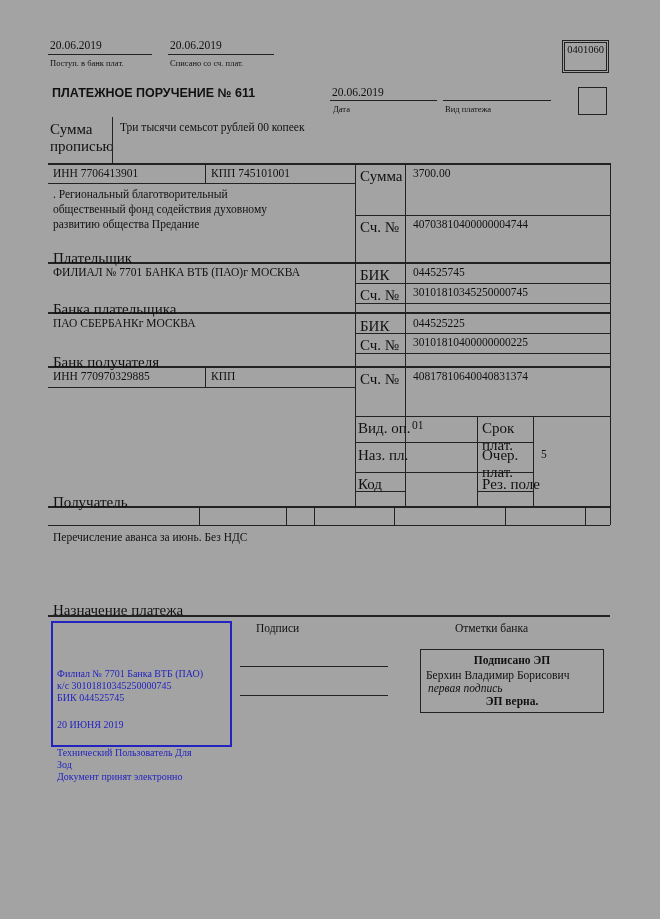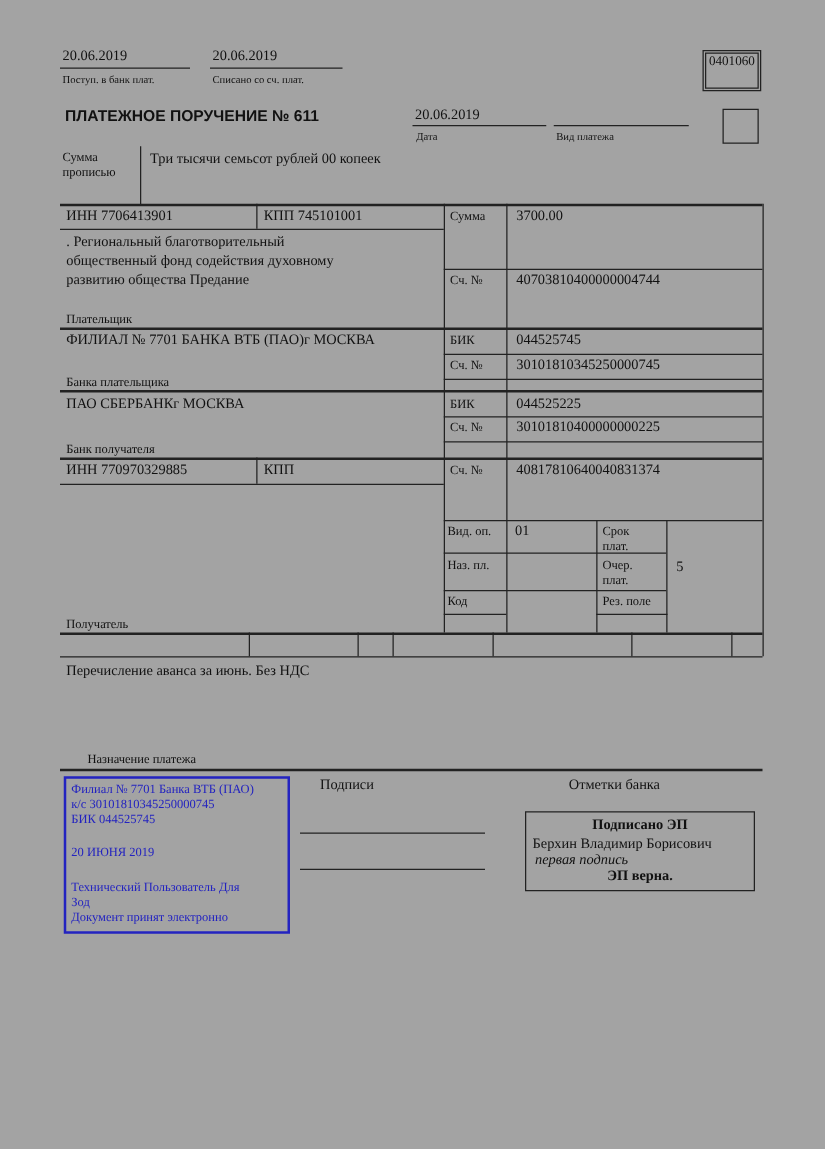--- a/index.html
+++ b/index.html
@@ -4,34 +4,34 @@
 <style>
   * { margin:0; padding:0; box-sizing:border-box; }
   html,body { background:#fff; }
   .doc {
     position:relative; width:660px; height:919px; background:#a3a3a3;
     font-family:"Liberation Serif","DejaVu Serif",serif; color:#111;
     overflow:hidden;
   }
   .abs { position:absolute; }
   .t   { font-size:11.5px; white-space:nowrap; line-height:1.2; }
-  .lbl { font-size:10px; white-space:nowrap; line-height:1.15; }
+  .lbl { font-size:15px; white-space:nowrap; line-height:1.15; }
   .sm  { font-size:8.5px;  white-space:nowrap; }
   .wrap { white-space:normal; }
   .b   { font-weight:bold; }
   .i   { font-style:italic; }
   .title { font-family:"Liberation Sans","DejaVu Sans",sans-serif; font-weight:bold; font-size:12.5px; white-space:nowrap; }
   .hl  { position:absolute; background:#222; height:1px; }
   .hl2 { position:absolute; background:#222; height:2px; }
   .vl  { position:absolute; background:#222; width:1px; }
   .box { position:absolute; border:1.5px solid #222; background:transparent; }
   .dblbox { position:absolute; border:3px double #222; font-size:10.5px; text-align:center; line-height:13px; }
   .stamp, .stamp-line { color:var(--stamp-blue); }
   .stamp-box { position:absolute; border:2px solid var(--stamp-blue); }
-  .stampt { font-size:10px; white-space:nowrap; line-height:1.2; }
+  .stampt { font-size:10px; white-space:nowrap; line-height:1.2;margin-top:42px; }
   .center { text-align:center; }
 </style>
 </head>
 <body>
 
 <div class="doc">
 
   <div class="abs t" style="left:50px; top:39px;">20.06.2019</div>
   <div class="hl" style="left:48px; top:54px; width:104px;"></div>
   <div class="abs sm" style="left:50px; top:58px;">Поступ. в банк плат.</div>
@@ -122,21 +122,21 @@
   <div class="abs t" style="left:412px; top:419px;">01</div>
   <div class="abs lbl wrap" style="left:482px; top:420px; width:40px; white-space:normal;">Срок плат.</div>
   <div class="abs lbl" style="left:358px; top:447px;">Наз. пл.</div>
   <div class="abs lbl wrap" style="left:482px; top:447px; width:42px; white-space:normal;">Очер. плат.</div>
   <div class="abs t" style="left:541px; top:448px;">5</div>
   <div class="abs lbl" style="left:358px; top:476px;">Код</div>
   <div class="abs lbl" style="left:482px; top:476px;">Рез. поле</div>
   <div class="abs lbl" style="left:53px; top:494px;">Получатель</div>
 
   <div class="abs t" style="left:53px; top:531px;">Перечисление аванса за июнь. Без НДС</div>
-  <div class="abs lbl" style="left:53px; top:602px;margin-left:17px;">Назначение платежа</div>
+  <div class="abs lbl" style="left:53px; top:602px;">Назначение платежа</div>
   <div class="hl2" style="left:48px; top:615px; width:562px;"></div>
 
   <div class="stamp-box" style="left:51px; top:621px; width:181px; height:126px;"></div>
   <div class="abs stampt stamp" style="left:57px; top:626px;">Филиал № 7701 Банка ВТБ (ПАО)</div>
   <div class="abs stampt stamp" style="left:57px; top:638px;">к/с 30101810345250000745</div>
   <div class="abs stampt stamp" style="left:57px; top:650px;">БИК 044525745</div>
   <div class="abs stampt stamp" style="left:57px; top:677px;">20 ИЮНЯ 2019</div>
   <div class="abs stampt stamp" style="left:57px; top:705px;">Технический Пользователь Для</div>
   <div class="abs stampt stamp" style="left:57px; top:717px;">Зод</div>
   <div class="abs stampt stamp" style="left:57px; top:729px;">Документ принят электронно</div>

